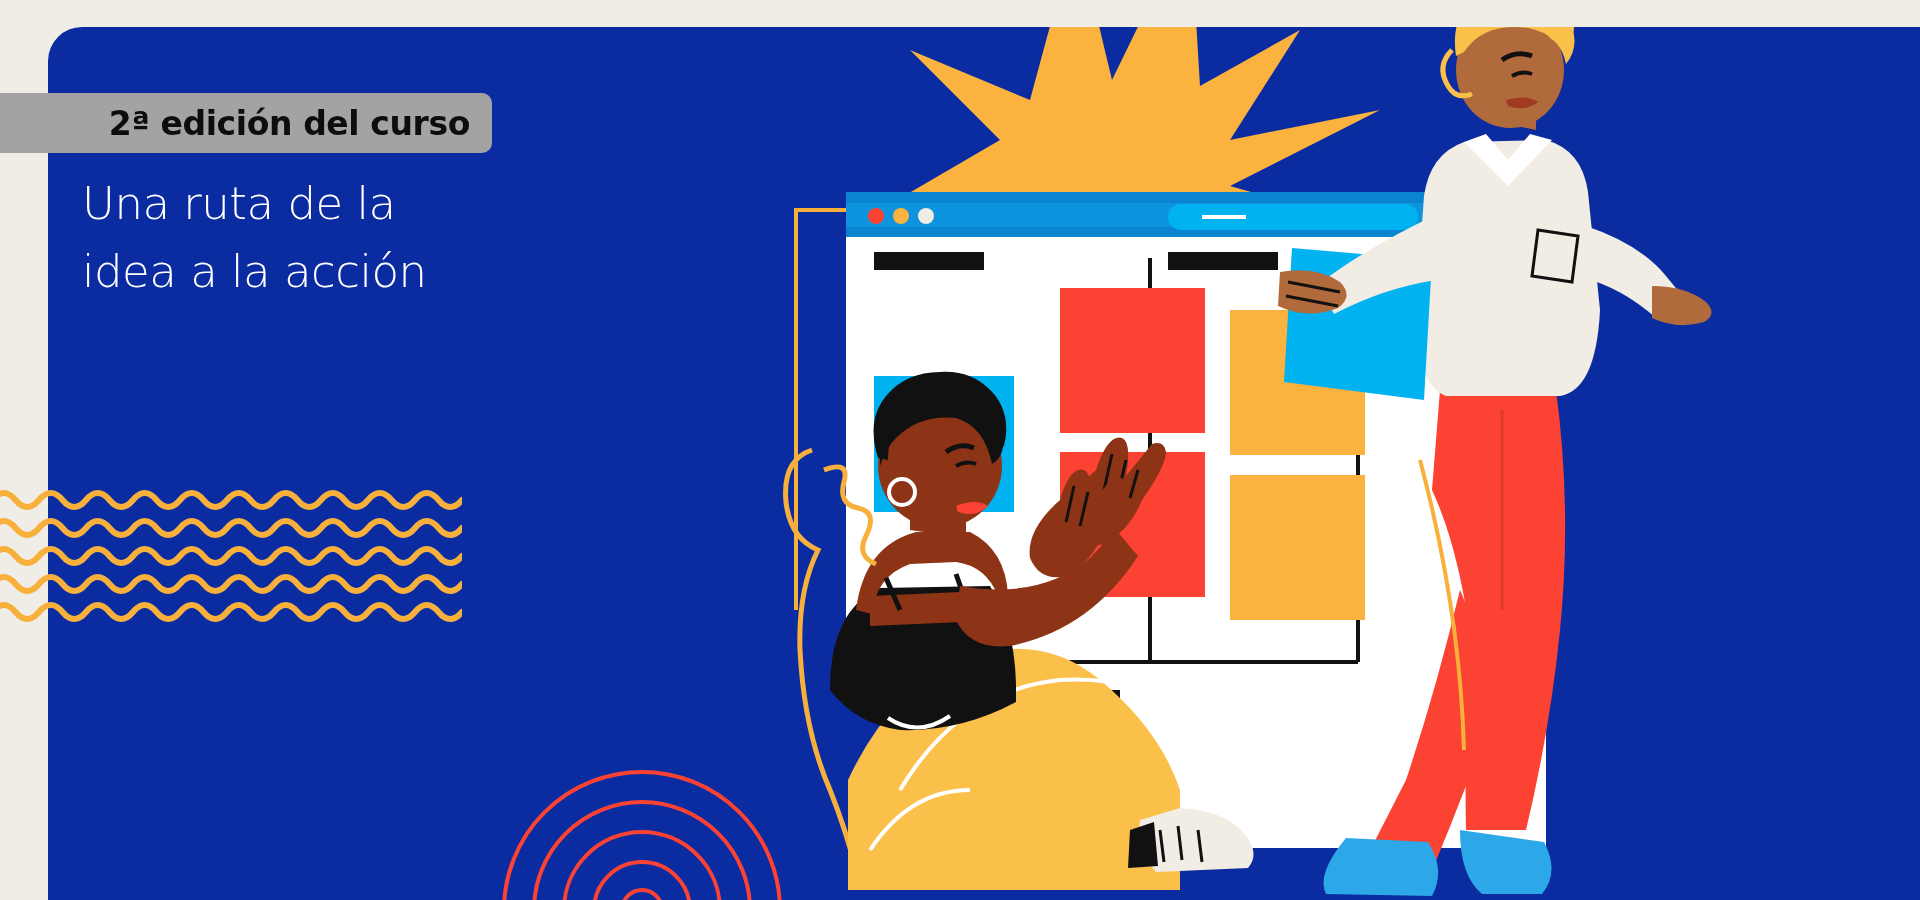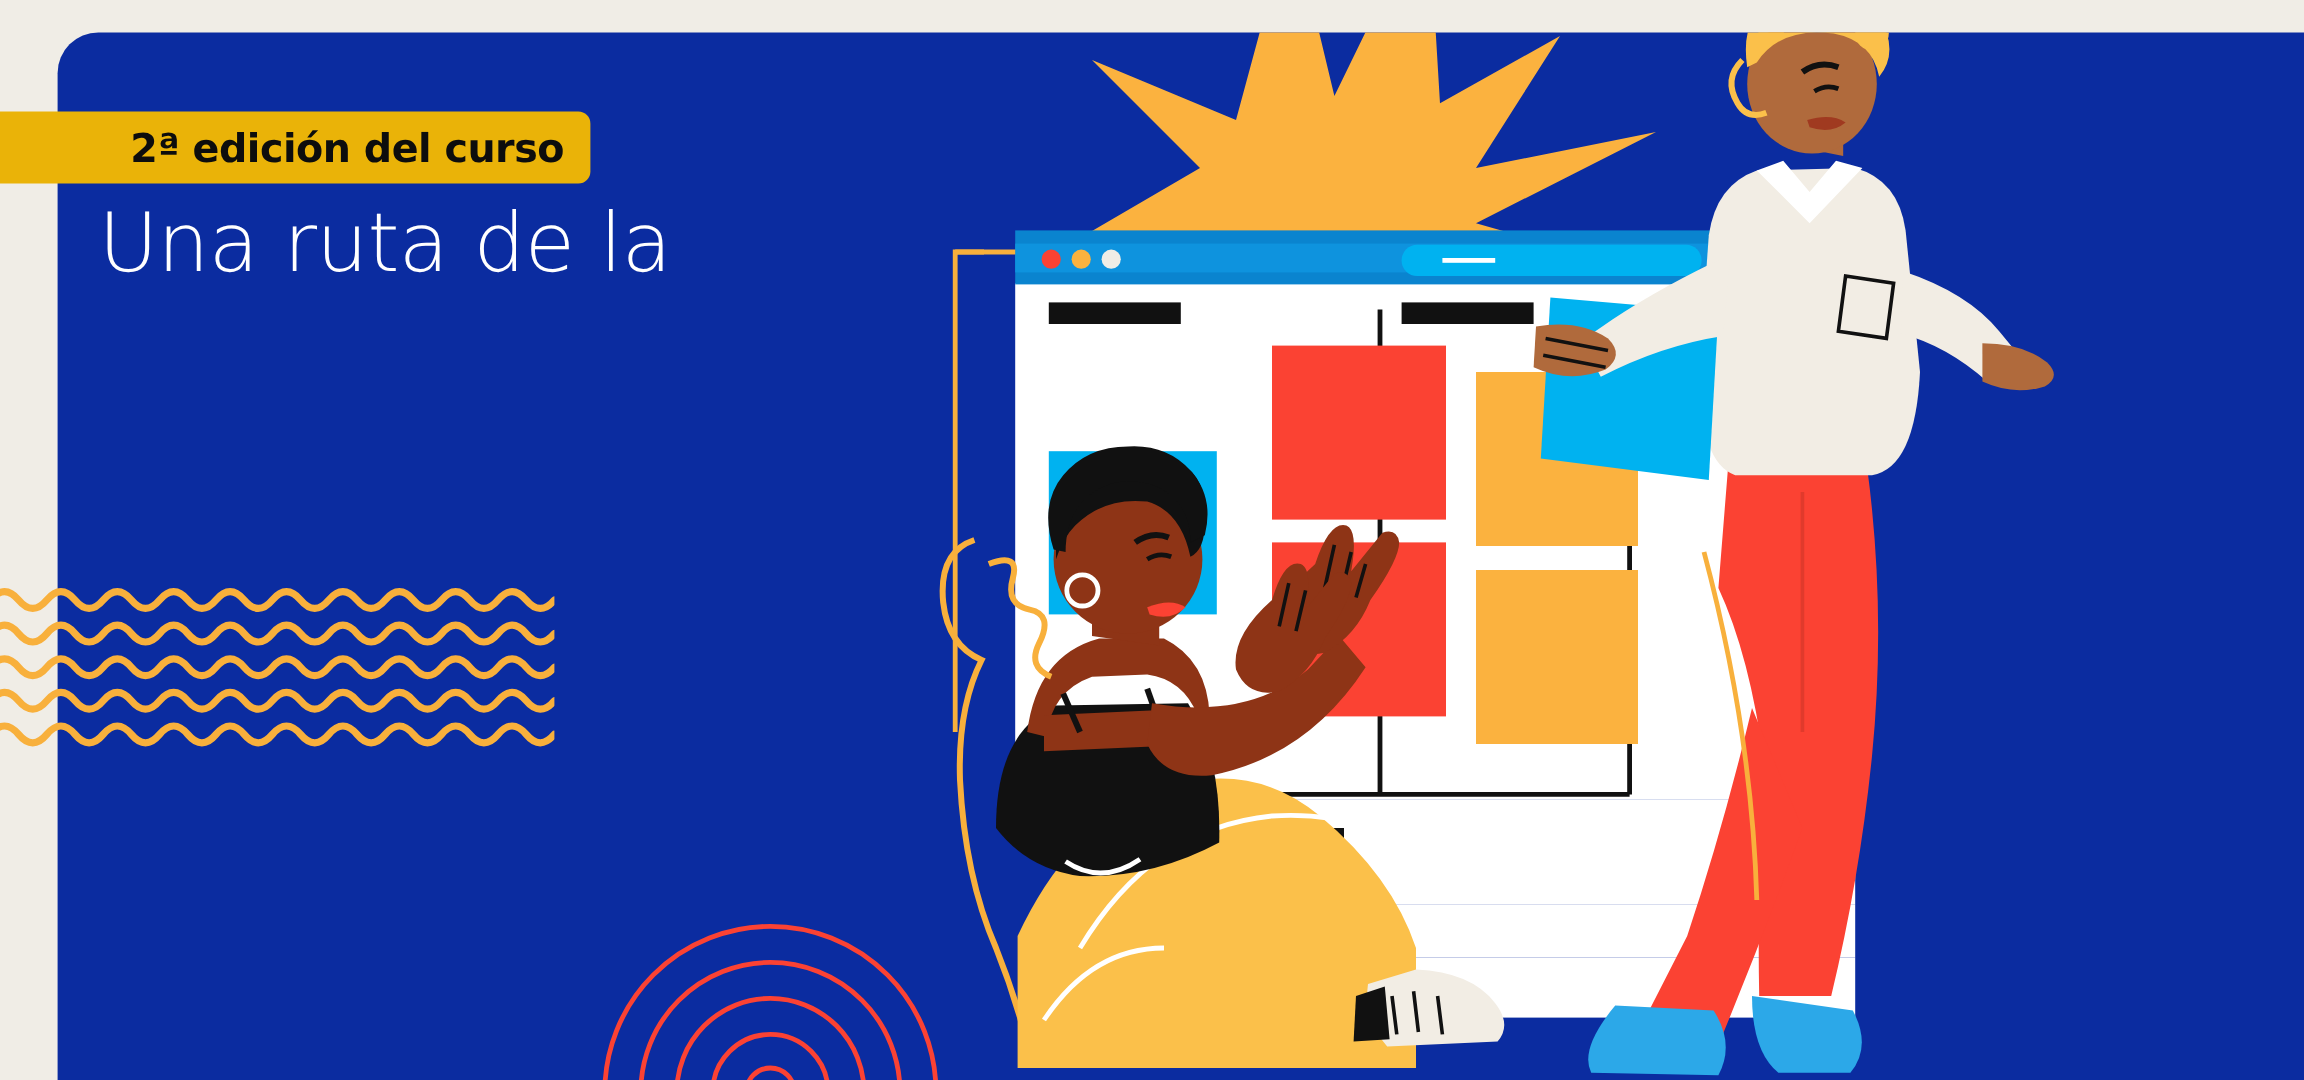--- a/index.html
+++ b/index.html
@@ -13,42 +13,42 @@
 
   
   .panel{
     position:absolute;left:48px;top:27px;width:1900px;height:880px;
     background:#0B2CA0;border-top-left-radius:34px;
   }
 
   
   .badge{
     position:absolute;left:0;top:93px;width:492px;height:60px;
-    background:#eab308;
+    background:#a3a3a3;
     border-top-right-radius:10px;border-bottom-right-radius:10px;
     display:flex;align-items:center;justify-content:flex-end;
     padding-right:22px;box-sizing:border-box;
     z-index:40;
   }
   .badge-text{
     color:#0D0D0D;font-size:33px;font-weight:bold;letter-spacing:-0.4px;
     font-family:"DejaVu Sans","Liberation Sans",sans-serif;
     white-space:nowrap;
   }
 
   
   .title-block{position:absolute;left:82px;top:168px;z-index:30;width:800px;}
   .h-bold{
     color:#FFFFFF;font-weight:bold;font-size:60px;line-height:67px;
     letter-spacing:-1.4px;
     font-family:"DejaVu Sans","Liberation Sans",sans-serif;
     margin:0;
   }
   .h-light{
-    color:#FFFFFF;font-weight:300;font-size:68px;line-height:64px;
+    color:#FFFFFF;font-weight:300;font-size:45px;line-height:64px;
     letter-spacing:-0.5px;
     font-family:"DejaVu Sans","Liberation Sans",sans-serif;
     margin:0;padding-top:4px;
   }
 
   
   .waves{position:absolute;left:-8px;top:488px;z-index:35;}
 
   
   .rings{position:absolute;left:492px;top:610px;z-index:20;}
@@ -226,15 +226,16 @@
       </g>
     </svg>
   </div>
 
   <div class="badge">
     <span class="badge-text">2ª edición del curso</span>
   </div>
 
   <div class="title-block">
     <p class="h-light">Una ruta de la</p>
+    <p class="h-light">idea a la acción</p>
   </div>
 
 </div>
 
 </body></html>

